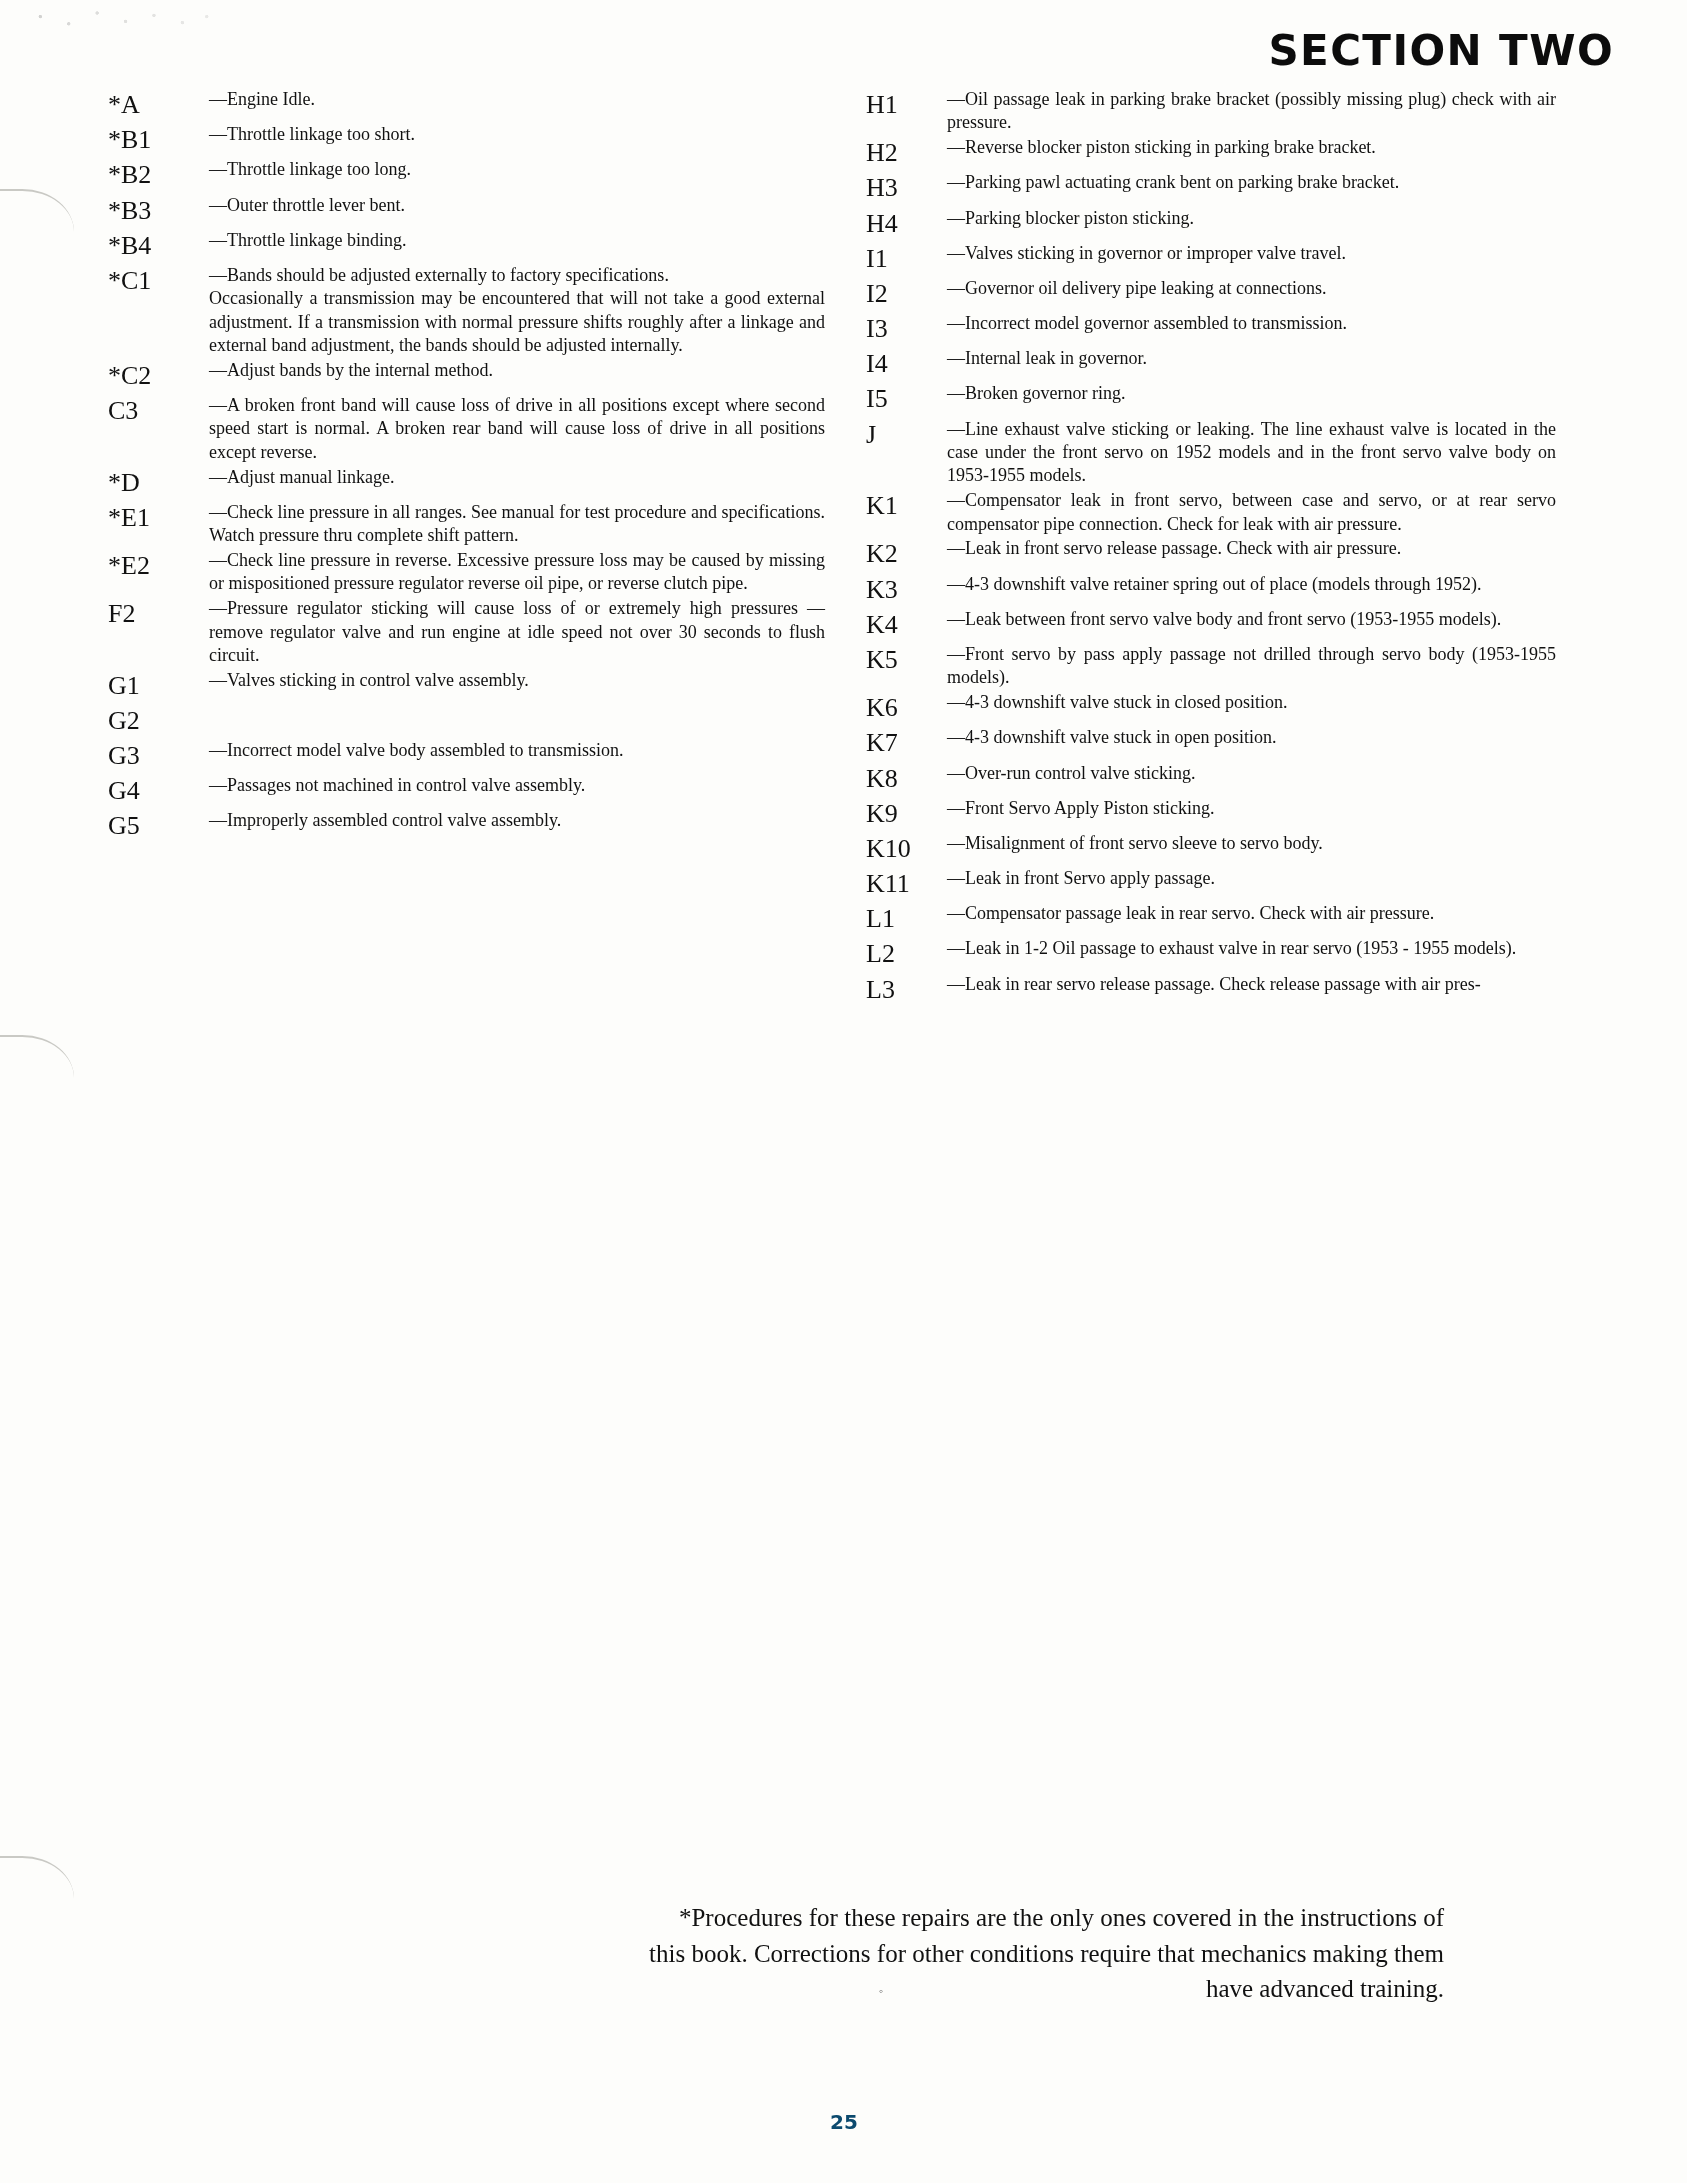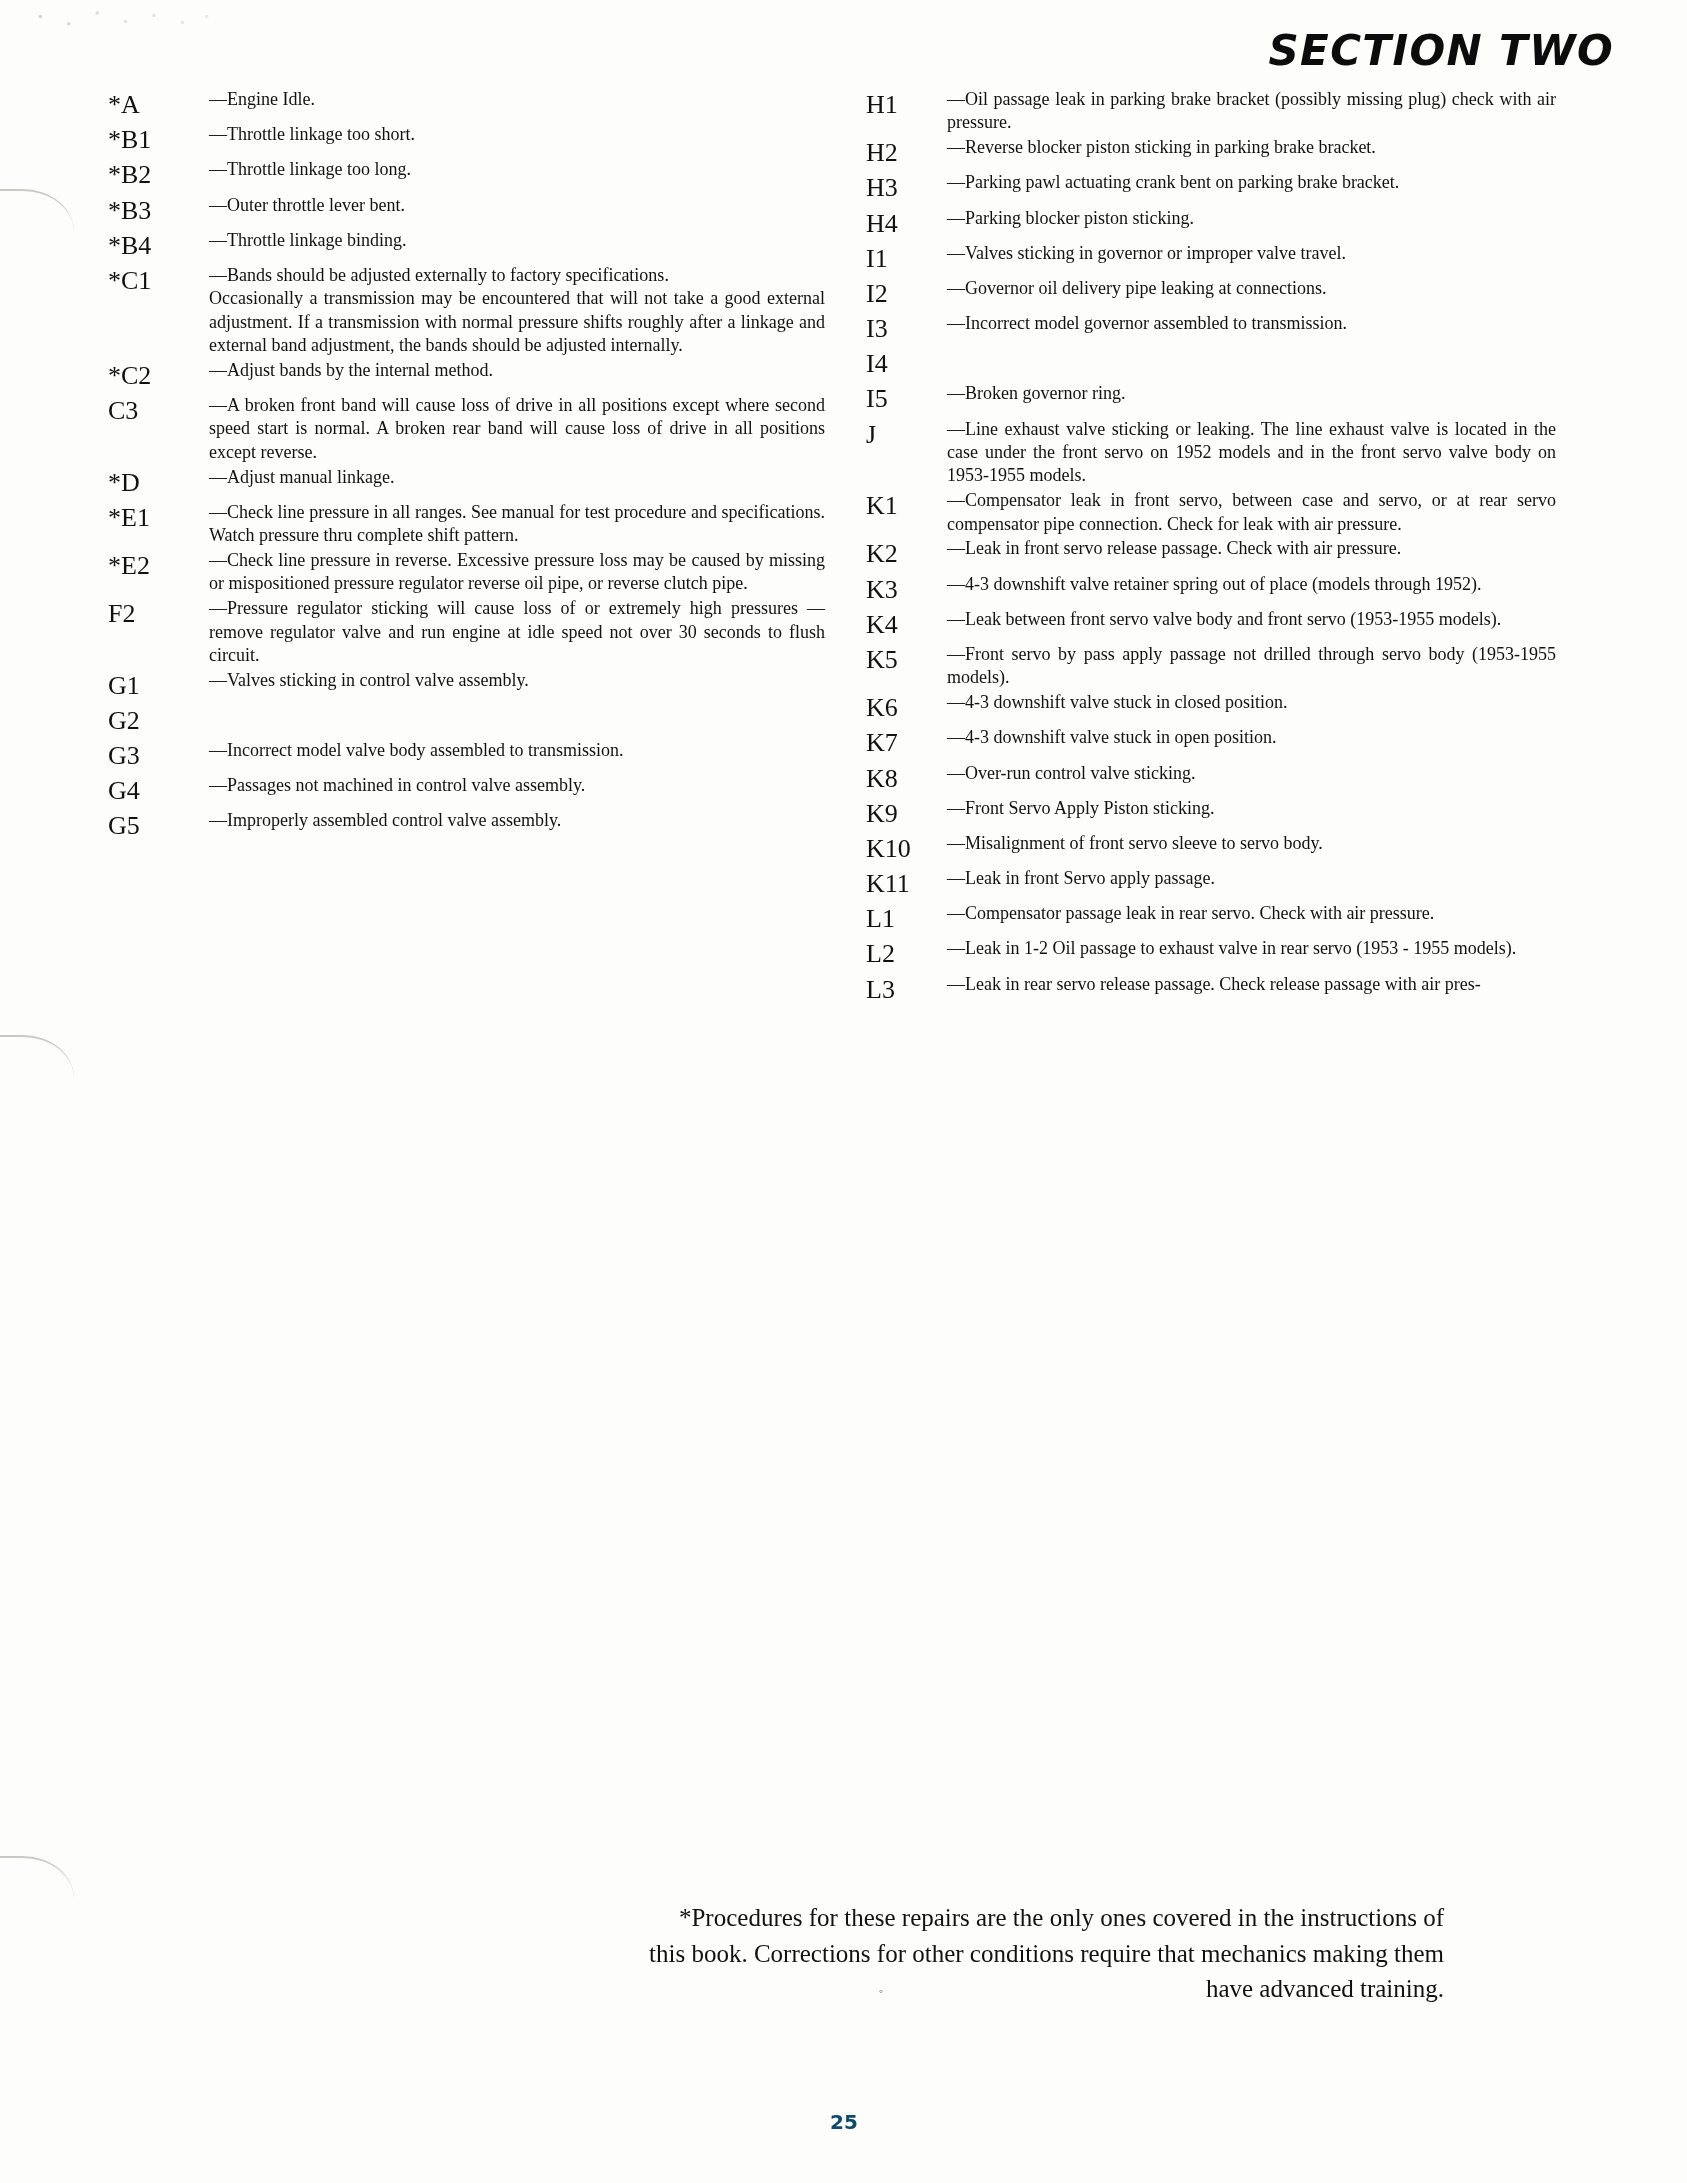--- a/index.html
+++ b/index.html
@@ -39,21 +39,20 @@
       radial-gradient(circle at 92% 40%, rgba(60,60,60,.14) 0 1.4px, transparent 2px);
     opacity: .75;
   }
 
   .section-header {
     position: absolute;
     right: 74px;
     top: 26px;
     font-family: "DejaVu Sans", sans-serif;
     font-weight: bold;
-    font-style: italic;
     font-size: 42px;
     letter-spacing: 1.4px;
     color: #0c0c0c;
   }
 
   .columns {
     position: absolute;
     left: 0;
     top: 88px;
     width: 1688px;
@@ -298,20 +297,23 @@
           </div>
         </div>
         <div class="entry">
           <div class="code">I3</div>
           <div class="text">
             <span class="para">—Incorrect model governor assembled to transmission.</span>
           </div>
         </div>
         <div class="entry">
           <div class="code">I4</div>
+          <div class="text">
+            <span class="para">—Internal leak in governor.</span>
+          </div>
         </div>
         <div class="entry">
           <div class="code">I5</div>
           <div class="text">
             <span class="para">—Broken governor ring.</span>
           </div>
         </div>
         <div class="entry">
           <div class="code">J</div>
           <div class="text">

